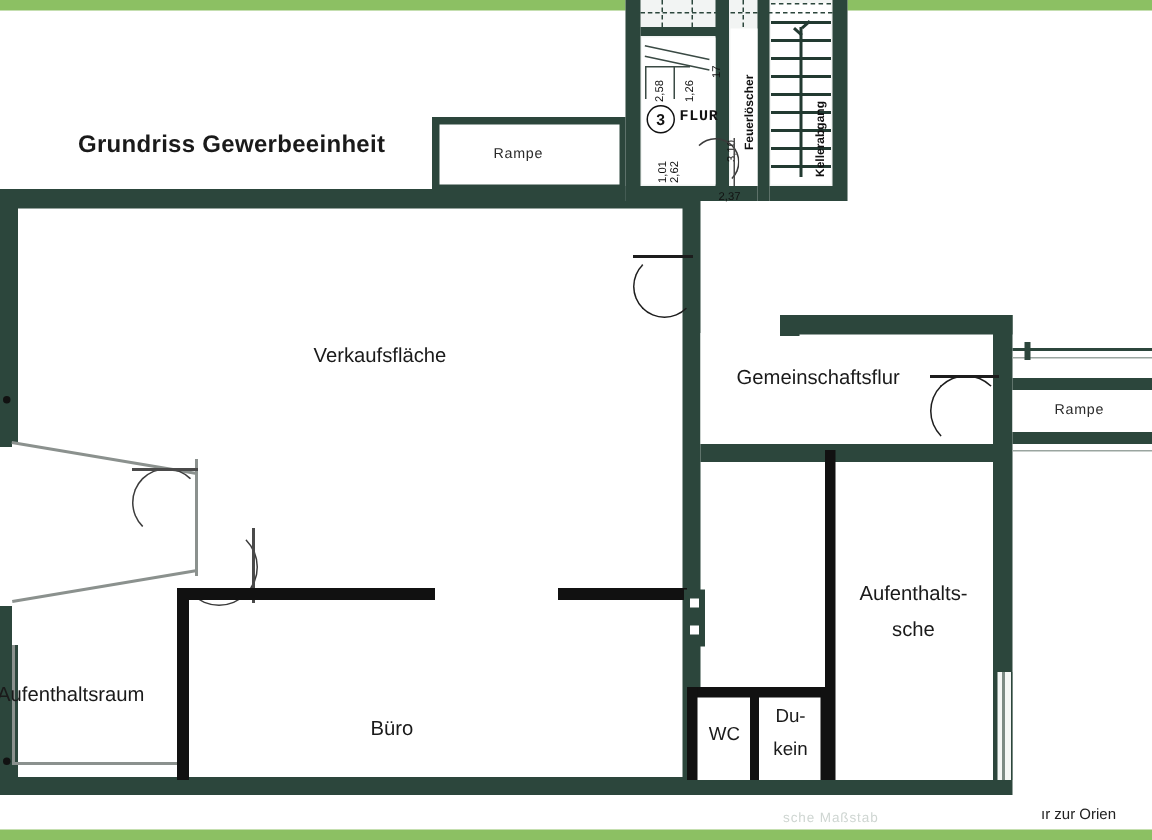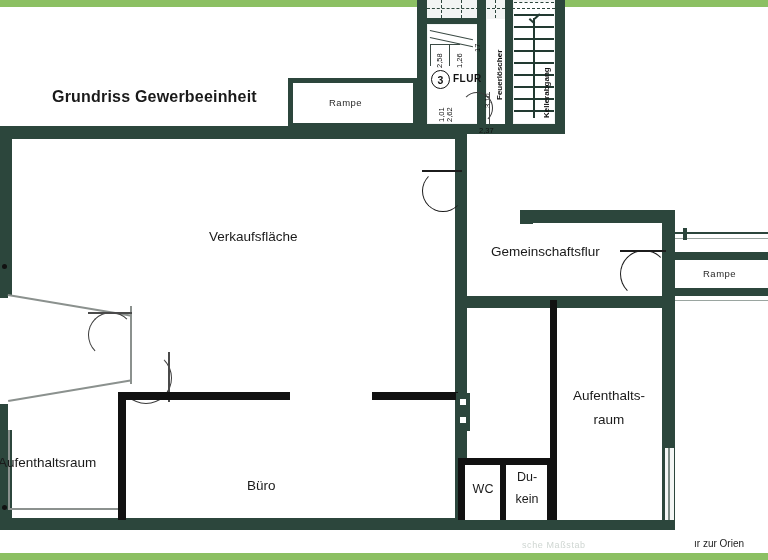--- a/index.html
+++ b/index.html
@@ -211,21 +211,21 @@
     <div class="vdash" style="left:78px;top:0px;height:18px;"></div>
     <div class="dash" style="left:97px;top:2px;width:40px;"></div>
 
     <div class="hair" style="left:13px;top:30px;width:44px;height:1px;background:#3a4a44;transform:rotate(12deg);transform-origin:left top;"></div>
     <div class="hair" style="left:13px;top:37px;width:44px;height:1px;background:#3a4a44;transform:rotate(12deg);transform-origin:left top;"></div>
     <div class="hair" style="left:13px;top:44px;width:30px;height:1px;background:#3a4a44;"></div>
     <div class="hair" style="left:13px;top:44px;width:1px;height:22px;background:#3a4a44;"></div>
     <div class="hair" style="left:32px;top:44px;width:1px;height:22px;background:#3a4a44;"></div>
 
     <div class="circnum" style="left:14px;top:70px;">3</div>
-    <div class="flur" style="left:36px;top:73px;">FLUR</div>
+    <div class="flur" style="left:36px;top:73px;font-family:Liberation Mono, monospace;">FLUR</div>
 
     <div class="dimv" style="left:66px;top:108px;">3,10</div>
     <div class="dimv" style="left:56px;top:52px;">17</div>
     <div class="dimv" style="left:18px;top:68px;">2,58</div>
     <div class="dimv" style="left:20px;top:122px;">1,01</div>
     <div class="dimv" style="left:28px;top:122px;">2,62</div>
     <div class="dimv" style="left:38px;top:68px;">1,26</div>
     <div class="dimh" style="left:62px;top:126px;">2,37</div>
 
     <div class="dimv" style="left:78px;top:100px;font-size:8px;font-weight:600;">Feuerlöscher</div>
@@ -233,21 +233,21 @@
 
     <div class="arc arcthin tr" style="left:44px;top:92px;width:30px;height:30px;"></div>
     <div class="leafthin" style="left:72px;top:92px;width:1.4px;height:32px;"></div>
   </div>
 
   <div class="lbl room-lbl" style="left:209px;top:229px;">Verkaufsfläche</div>
 
   <div class="lbl room-lbl" style="left:491px;top:244px;">Gemeinschaftsflur</div>
 
   <div class="lbl room-lbl center" style="left:556px;top:388px;width:106px;">Aufenthalts-</div>
-  <div class="lbl room-lbl center" style="left:556px;top:412px;width:106px;">raum</div>
+  <div class="lbl room-lbl center" style="left:556px;top:412px;width:106px;">sche</div>
 
   <div class="lbl room-lbl" style="left:-2px;top:455px;">Aufenthaltsraum</div>
 
   <div class="lbl room-lbl" style="left:247px;top:478px;">Büro</div>
 
   <div class="lbl room-lbl small center" style="left:465px;top:482px;width:36px;">WC</div>
 
   <div class="lbl room-lbl small center" style="left:506px;top:470px;width:42px;">Du-</div>
   <div class="lbl room-lbl small center" style="left:506px;top:492px;width:42px;">kein</div>
 

